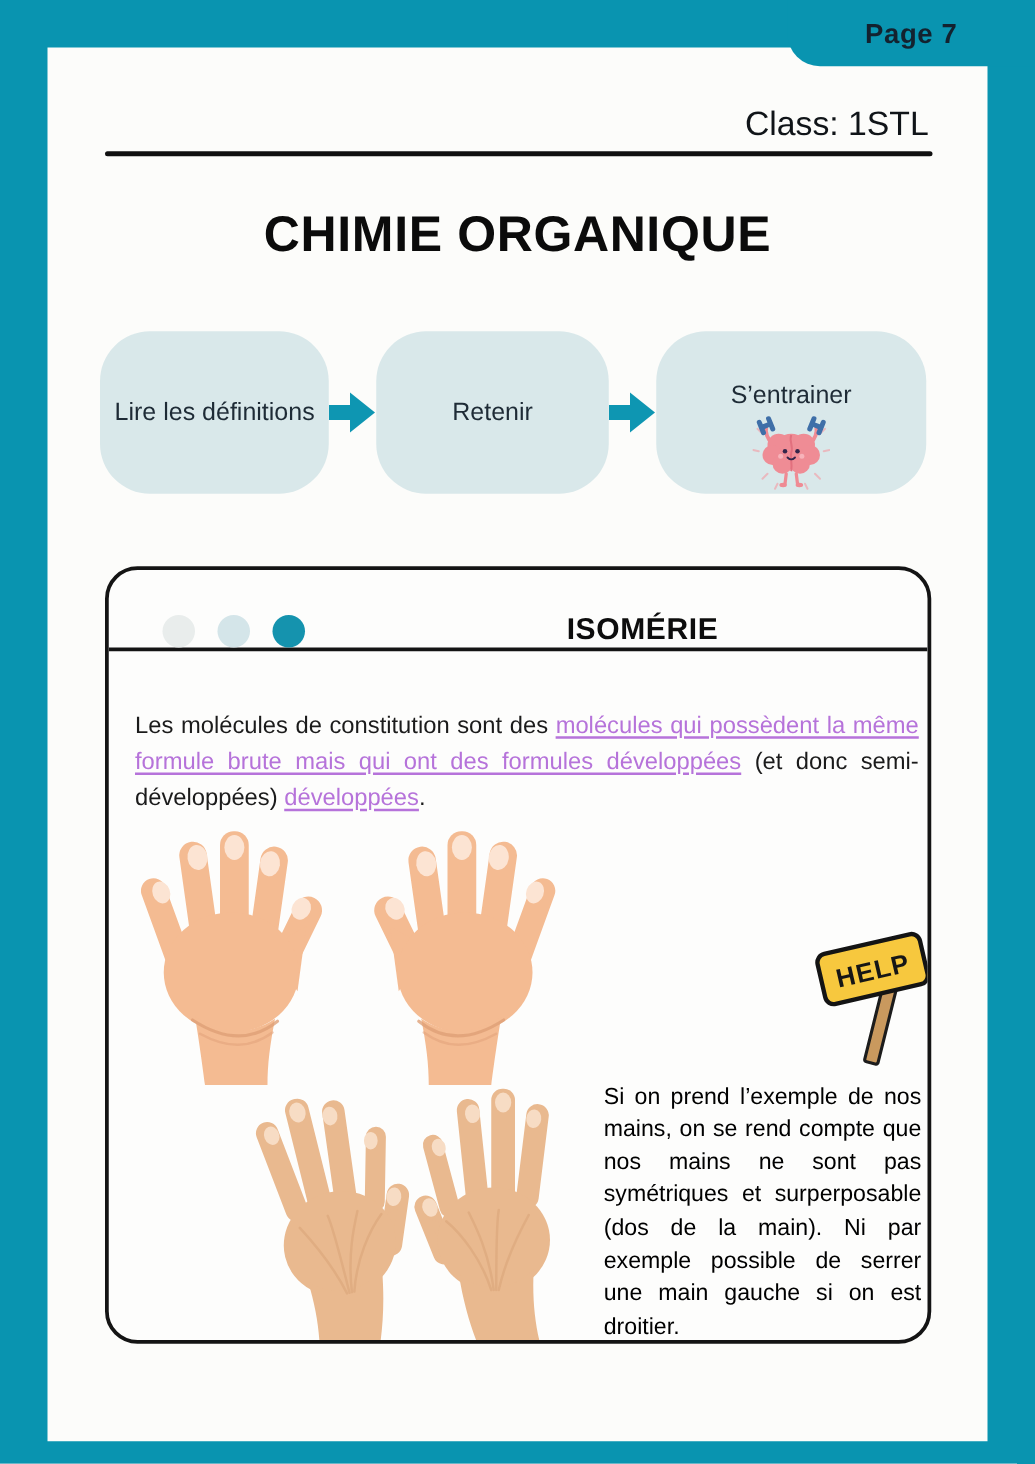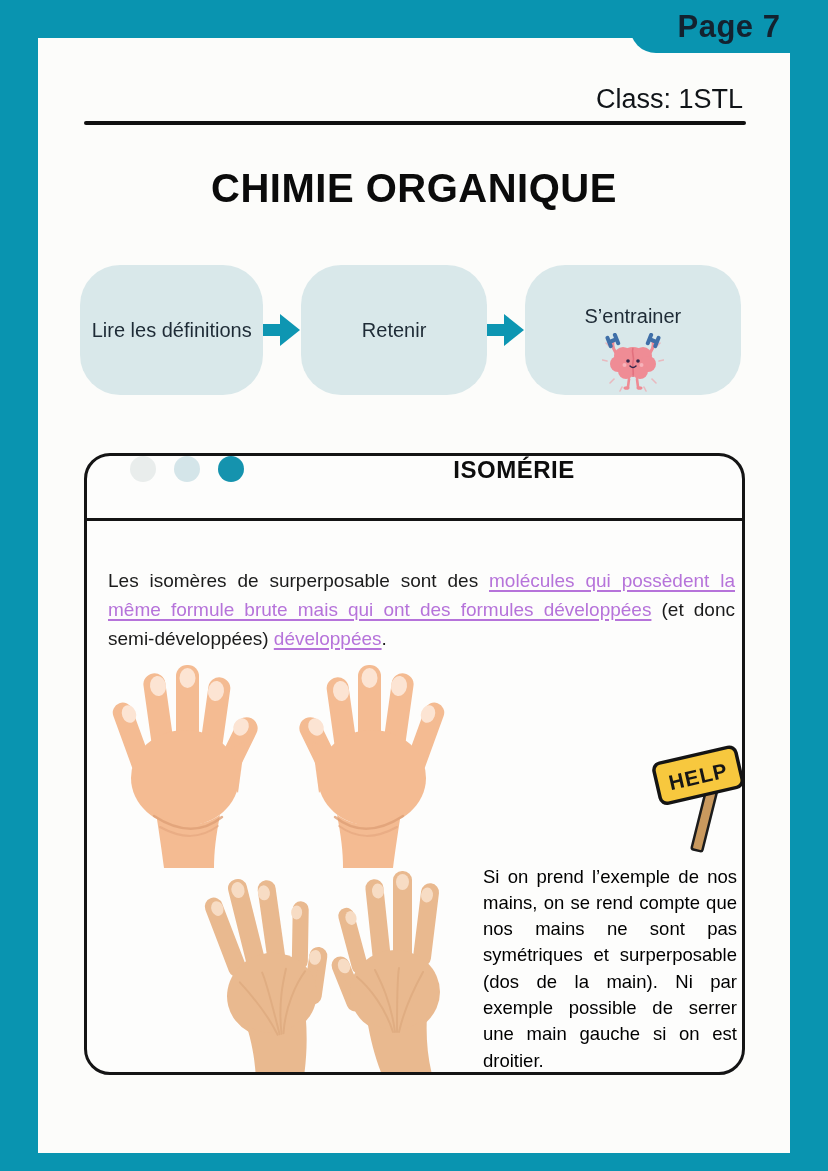--- a/index.html
+++ b/index.html
@@ -1,39 +1,39 @@
 <!DOCTYPE html>
 <html><head>
 <meta charset="utf-8">
 <style>
   html,body{margin:0;padding:0;background:#e8e8e8;font-family:"Liberation Sans",sans-serif;}
   .canvas{position:relative;width:828px;height:1171px;background:#0994b0;overflow:hidden;}
   .sheet{position:absolute;left:38px;top:38px;width:752px;height:1115px;background:#fcfcfa;}
   
   .page-tab{position:absolute;top:0;right:0;width:198px;height:53px;background:#0994b0;
     border-bottom-left-radius:26px;display:flex;align-items:center;justify-content:center;z-index:5;}
-  .page-tab span{color:#13222f;font-size:31px;font-weight:600;letter-spacing:.5px;}
+  .page-tab span{color:#13222f;font-size:22px;font-weight:600;letter-spacing:.5px;}
   
   .class-row{padding-top:45px;text-align:right;padding-right:47px;font-size:27px;font-weight:500;color:#101418;line-height:32px;}
   .rule{height:4px;background:#101010;border-radius:2px;margin:6px 44px 0 46px;}
   
   .doc-title{margin-top:39px;text-align:center;font-size:40px;line-height:48px;font-weight:800;color:#0b0b0b;letter-spacing:.5px;}
   
   .steps{display:flex;align-items:center;margin:53px 49px 0 42px;height:130px;justify-content:space-between;}
   .step-box{background:#d9e8ea;border-radius:40px;height:130px;display:flex;align-items:center;justify-content:center;
     text-align:center;color:#1e2b36;font-size:20px;line-height:27px;position:relative;}
   .step-box.b1{width:190px;}
   .step-box.b2{width:192px;}
   .step-box.b3{width:224px;}
   .step-arrow{flex:1;display:flex;align-items:center;justify-content:center;}
   .brain-wrap{position:absolute;bottom:2px;left:50%;transform:translateX(-50%);}
   
   .card{position:relative;margin:58px 0 0 46px;width:655px;height:616px;background:#fdfdfc;
     border:3px solid #141414;border-radius:26px;overflow:hidden;}
-  .card-header{height:62px;border-bottom:3px solid #141414;display:flex;align-items:flex-start;gap:36px;}
+  .card-header{height:62px;border-bottom:3px solid #141414;display:flex;align-items:flex-end;gap:36px;}
   .dots{display:flex;align-items:center;gap:18px;margin-left:43px;width:120px;}
   .dot{width:26px;height:26px;border-radius:50%;}
   .dot.d1{background:#e9edec;}
   .dot.d2{background:#d4e5e9;}
   .dot.d3{background:#1593ae;}
   .card-title{flex:1;text-align:center;font-size:24px;font-weight:800;color:#0d0d0d;letter-spacing:.5px;}
   .card-body{position:relative;height:551px;}
   .def{position:absolute;left:21px;top:26px;width:627px;font-size:19px;line-height:29px;color:#1b1b1b;text-align:justify;}
   .link{color:#b673da;text-decoration:underline;text-underline-offset:3px;text-decoration-thickness:1.5px;cursor:pointer;}
   .props{position:absolute;left:393px;top:118px;width:257px;font-size:19px;line-height:28.5px;color:#1b1b1b;text-align:justify;}
@@ -127,21 +127,21 @@
       <div class="card-header">
         <div class="dots">
           <span class="dot d1"></span>
           <span class="dot d2"></span>
           <span class="dot d3"></span>
         </div>
         <div class="card-title">ISOMÉRIE</div>
       </div>
       <div class="card-body">
 
-        <p class="def"><span>Les isomères de surperposable sont des </span><a class="link">molécules qui possèdent la même formule brute mais qui ont des formules développées</a><span> (et donc semi-développées) </span><a class="link">développées</a><span>.</span></p>
+        <p class="def"><span>Les molécules de constitution sont des </span><a class="link">molécules qui possèdent la même formule brute mais qui ont des formules développées</a><span> (et donc semi-développées) </span><a class="link">développées</a><span>.</span></p>
 
 
         <svg class="child-hands" width="364" height="215" viewBox="0 0 364 215">
           <defs>
             <g id="childhand">
               <g fill="#f4bb92">
                 <rect x="12" y="48" width="20" height="75" rx="10" transform="rotate(-20 22 85)"></rect>
                 <rect x="38" y="20" width="22" height="88" rx="11" transform="rotate(-8 49 64)"></rect>
                 <rect x="66" y="12" width="23" height="92" rx="11"></rect>
                 <rect x="94" y="24" width="22" height="85" rx="11" transform="rotate(8 105 66)"></rect>

